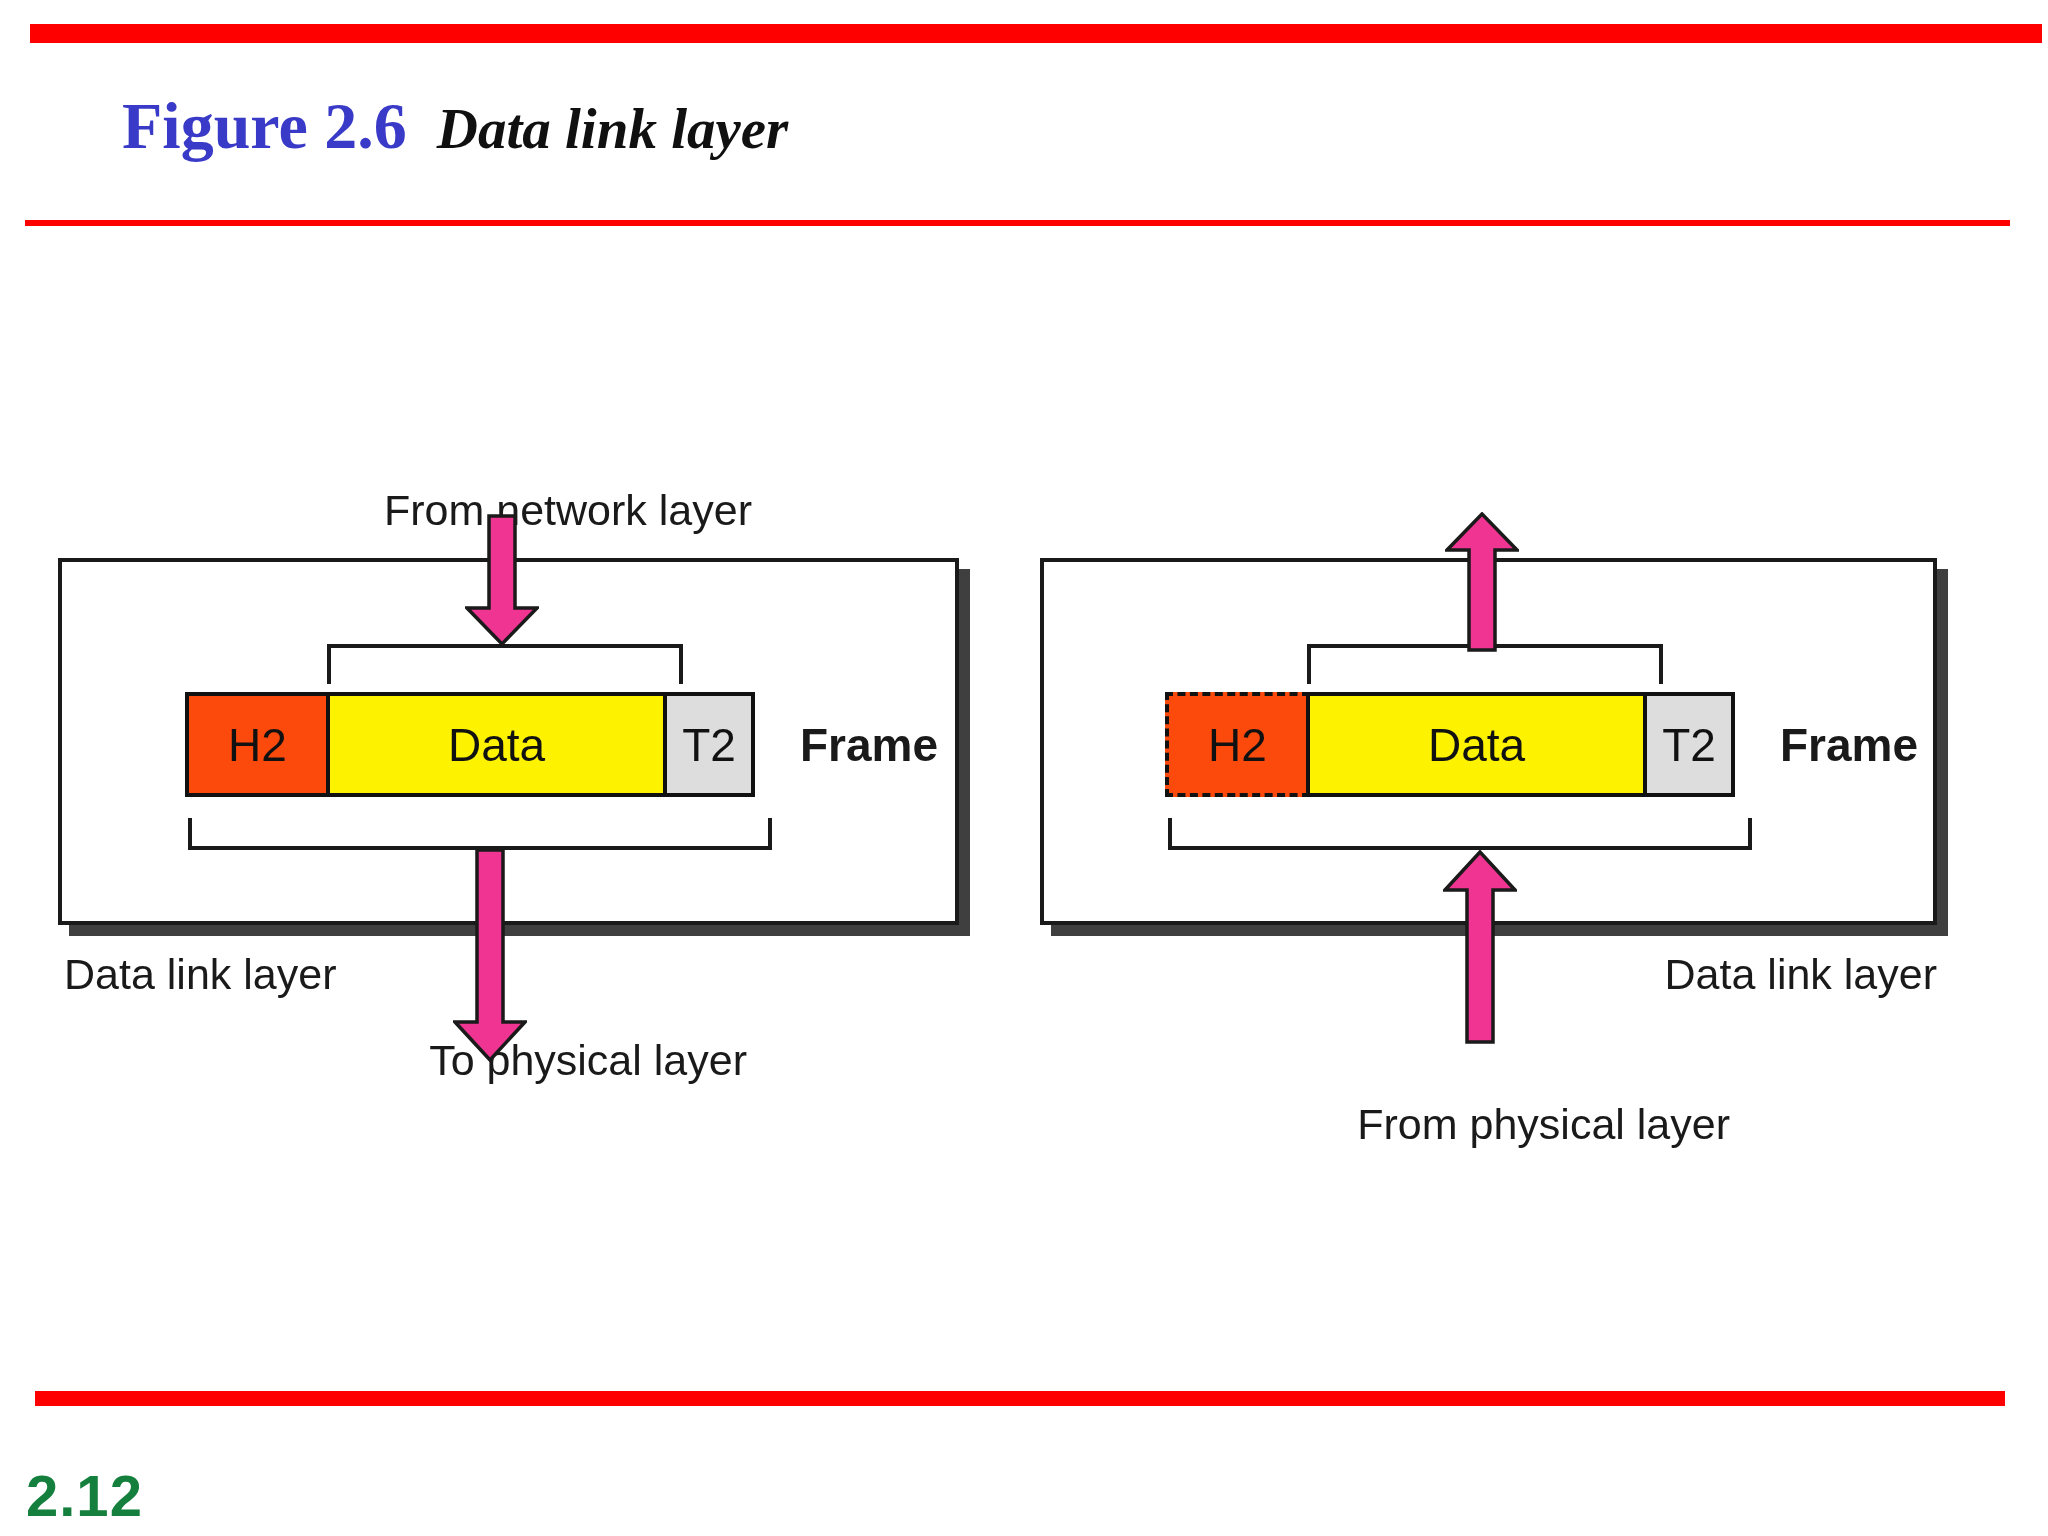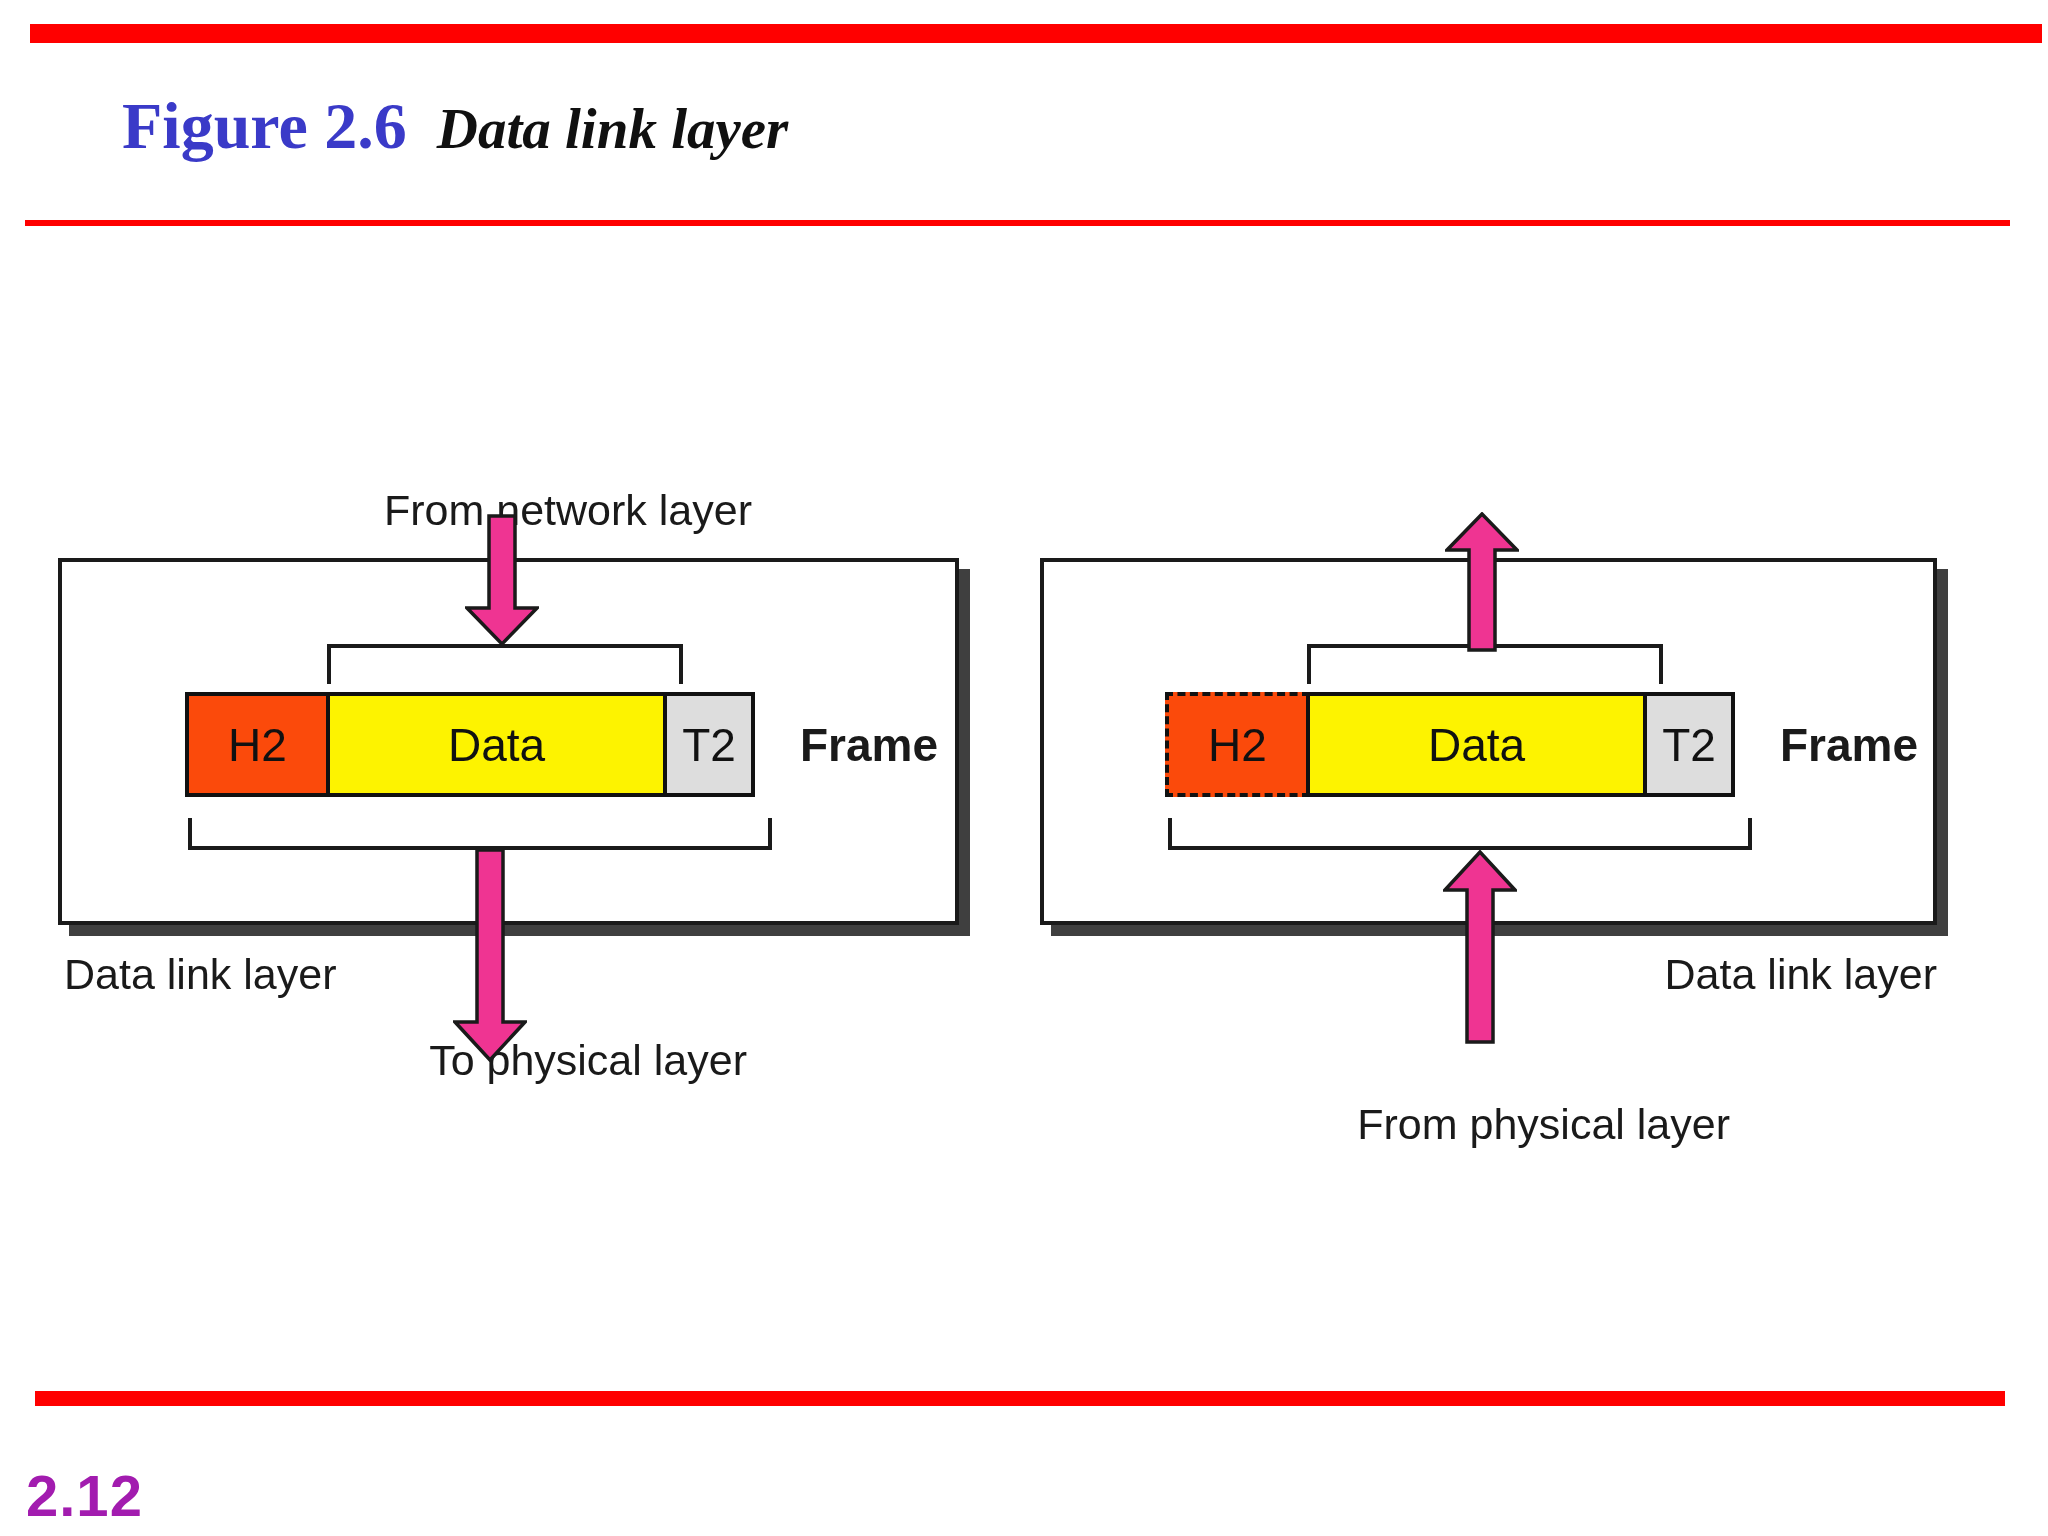--- a/index.html
+++ b/index.html
@@ -30,21 +30,21 @@
     font-family:"Liberation Serif","DejaVu Serif",serif;
     font-weight:bold;font-size:66px;color:var(--title_blue);margin-left:37px;
   }
   .title-text{
     font-family:"Liberation Serif","DejaVu Serif",serif;
     font-weight:bold;font-style:italic;font-size:57px;color:#101010;
   }
   .rule-under-title{left:25px;top:220px;width:1985px;height:6px;}
   
   .bar-bottom{left:35px;top:1391px;width:1970px;height:15px;}
-  .page-number{left:26px;top:1462px;font-size:58px;font-weight:bold;color:#a21caf;letter-spacing:1px;}
+  .page-number{left:26px;top:1462px;font-size:58px;font-weight:bold;color:#15803d;letter-spacing:1px;}
   
   .dlabel{font-size:43px;color:var(--ink);white-space:nowrap;}
   .centered{text-align:right;margin-top:28px;}
   .layer-box{
     border:4px solid var(--ink);
     background:#ffffff;
     box-shadow:11px 11px 0 var(--shadow_gray);
   }
   .lbox{left:58px;top:558px;width:893px;height:359px;}
   .rbox{left:1040px;top:558px;width:889px;height:359px;}

